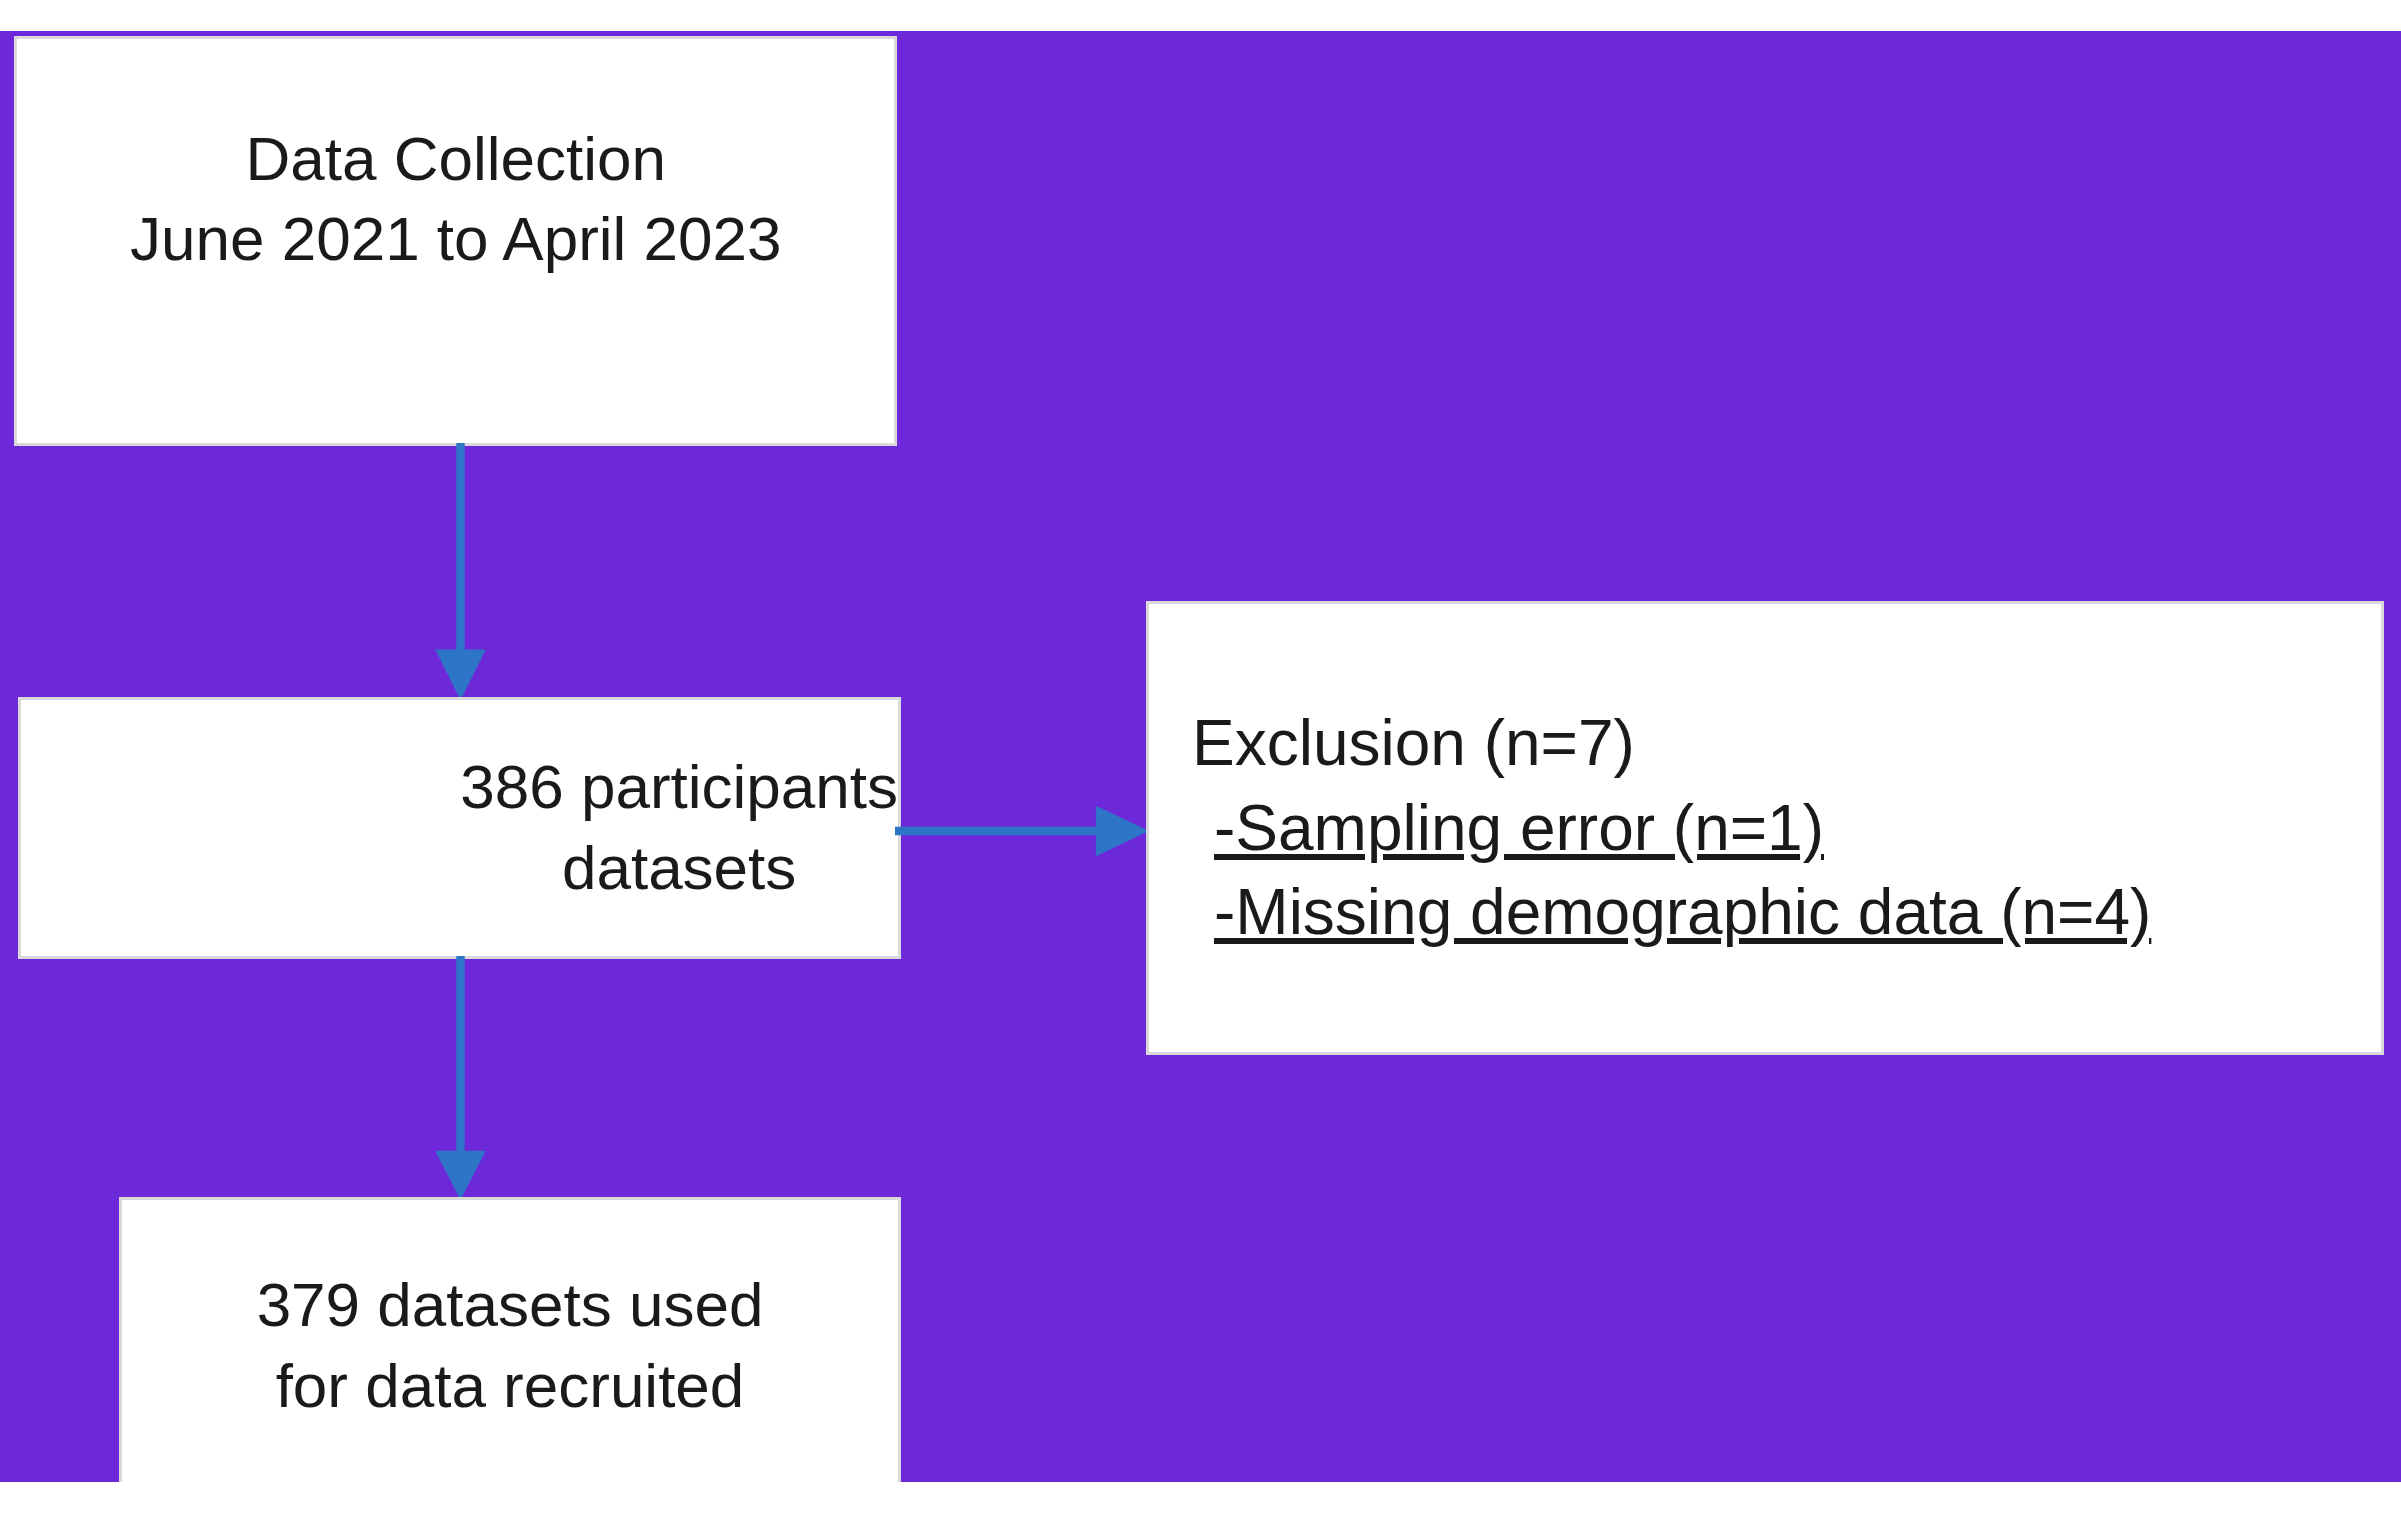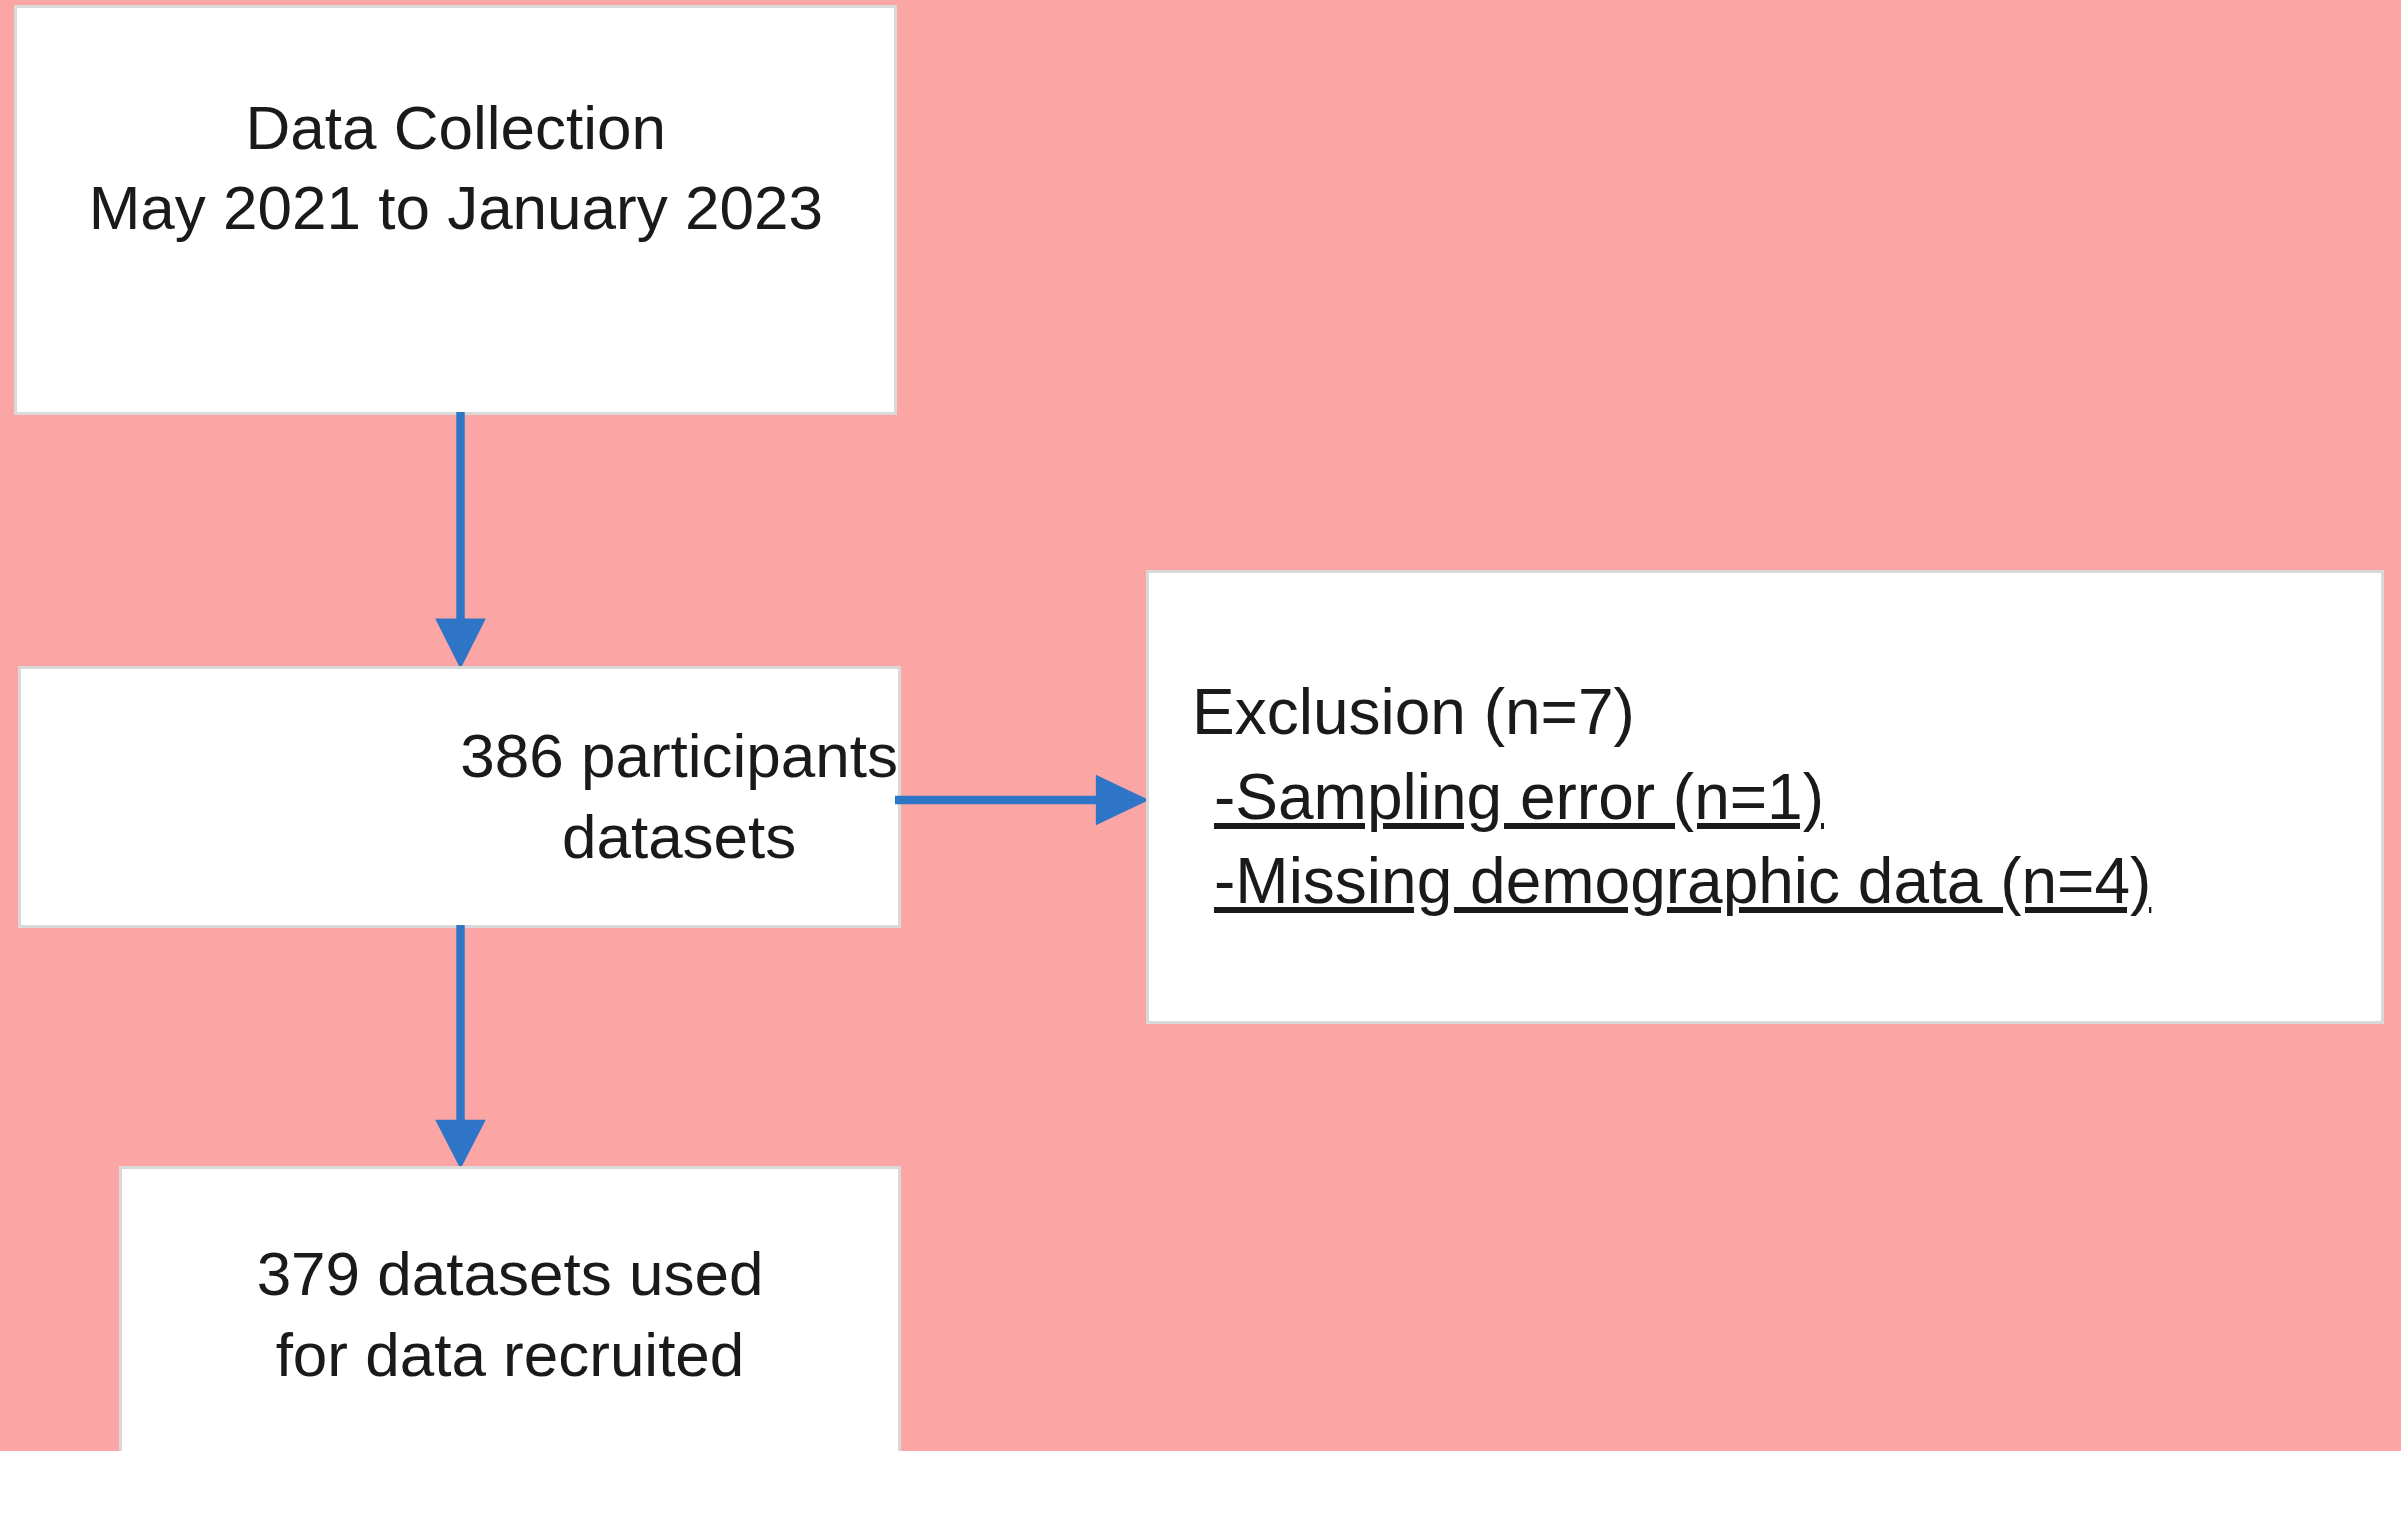--- a/index.html
+++ b/index.html
@@ -7,22 +7,23 @@
     padding: 0;
     background: #ffffff;
   }
   body {
     font-family: "Liberation Sans", sans-serif;
   }
   #canvas {
     position: relative;
     width: 2401px;
     height: 1451px;
-    background: #fca5a5;
+    background: #6d28d9;
     overflow: hidden;
+    margin-top: 31px;
   }
   .node-box {
     position: absolute;
     box-sizing: border-box;
     background: #ffffff;
     border: 3.2px solid #d9d9d9;
     display: flex;
     flex-direction: column;
     justify-content: center;
   }
@@ -77,21 +78,21 @@
   #arrow-participants-to-datasets   { left: 415px; top: 925px; width: 91px; height: 244px; }
 </style>
 </head>
 <body>
 
 <div id="canvas">
 
   <div class="node-box centered" id="box-data-collection">
     <div class="stack">
       <div class="node-text">Data Collection</div>
-      <div class="node-text">May 2021 to January 2023</div>
+      <div class="node-text">June 2021 to April 2023</div>
     </div>
   </div>
 
   <div class="arrow" id="arrow-collection-to-participants">
     <svg width="91" height="257" viewBox="0 0 140 396">
       <line x1="70" y1="0" x2="70" y2="330" stroke="#2e75c8" stroke-width="13"></line>
       <polygon points="70,396 31,318 109,318" fill="#2e75c8"></polygon>
     </svg>
   </div>
 

